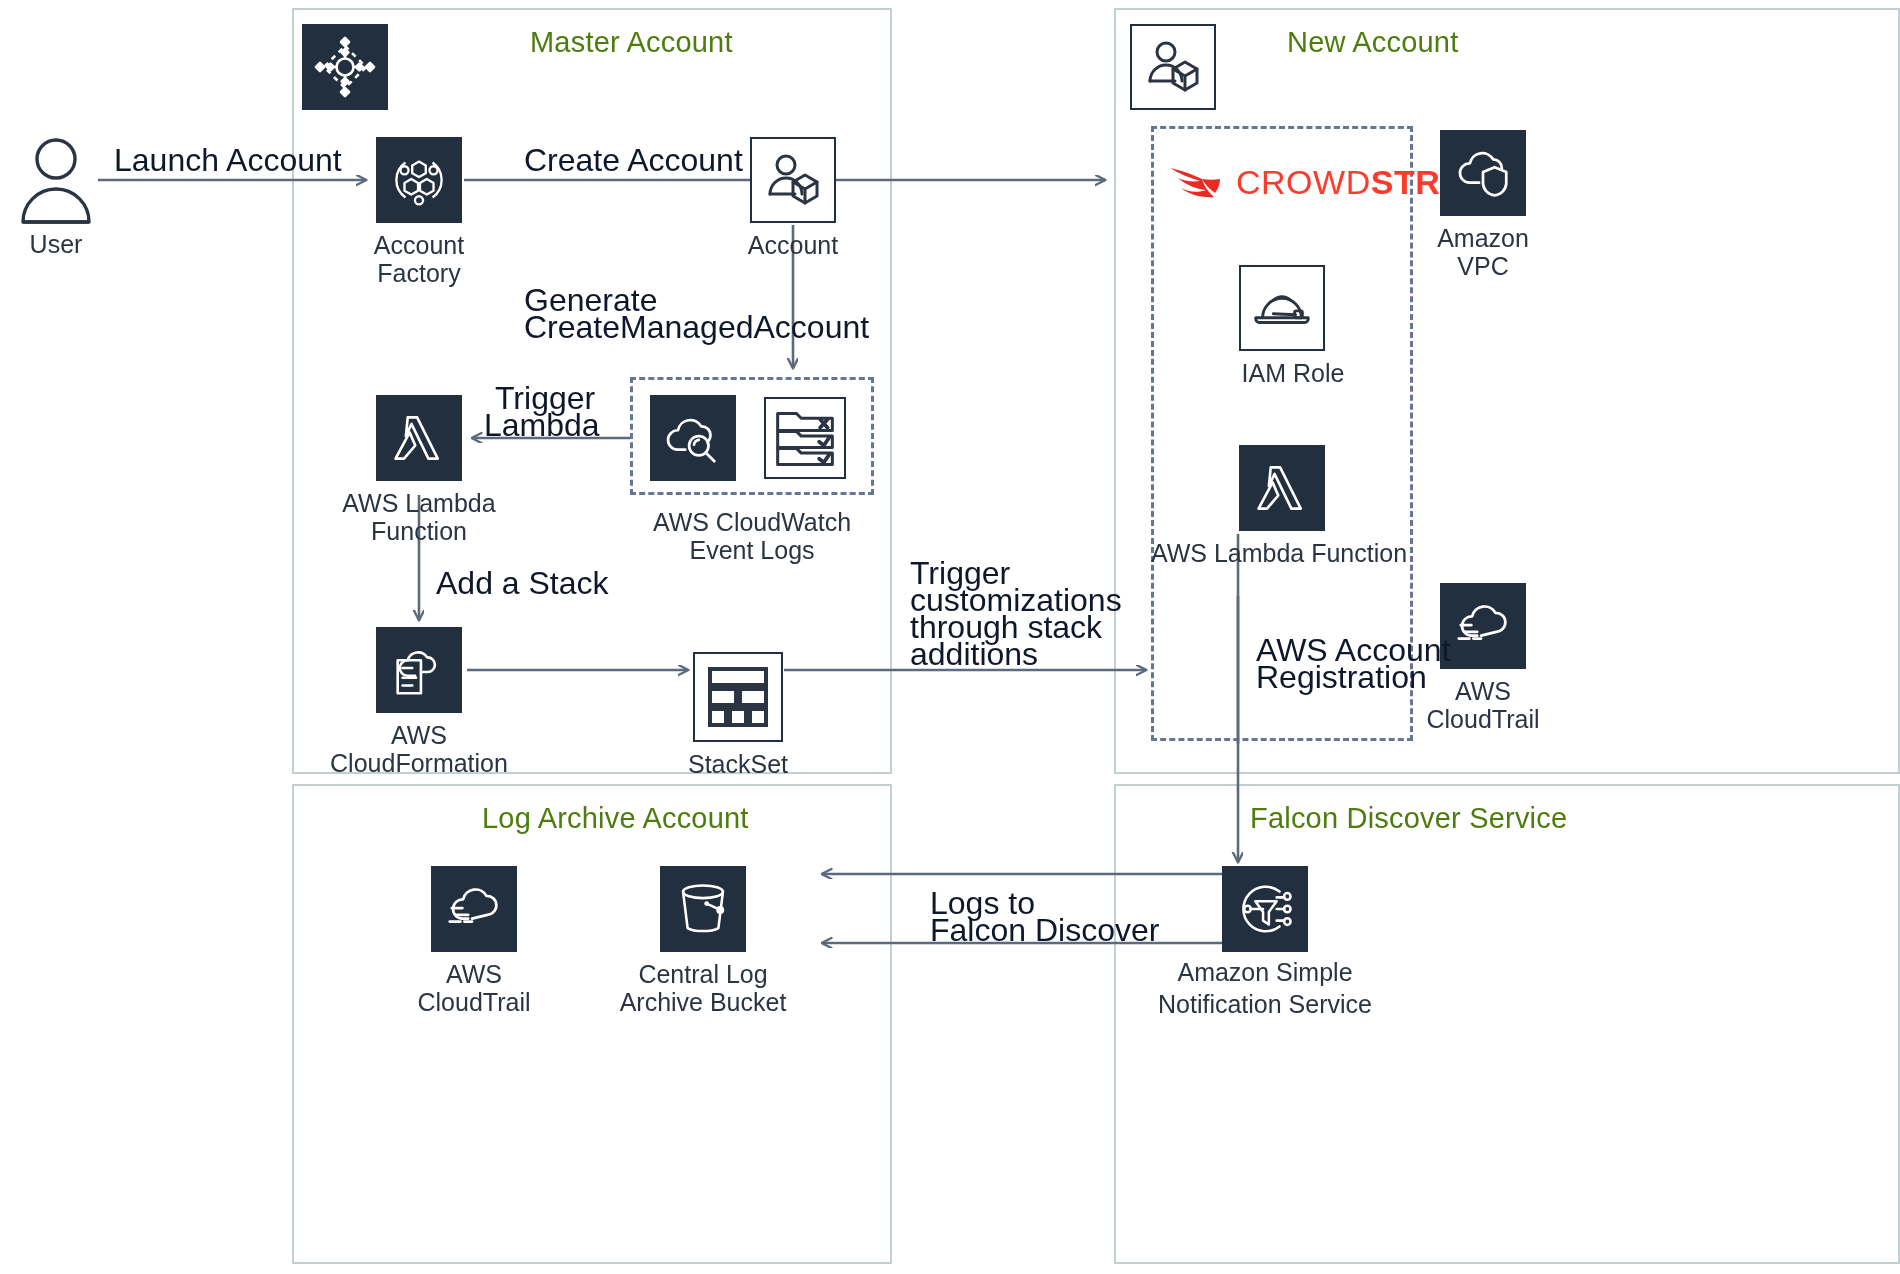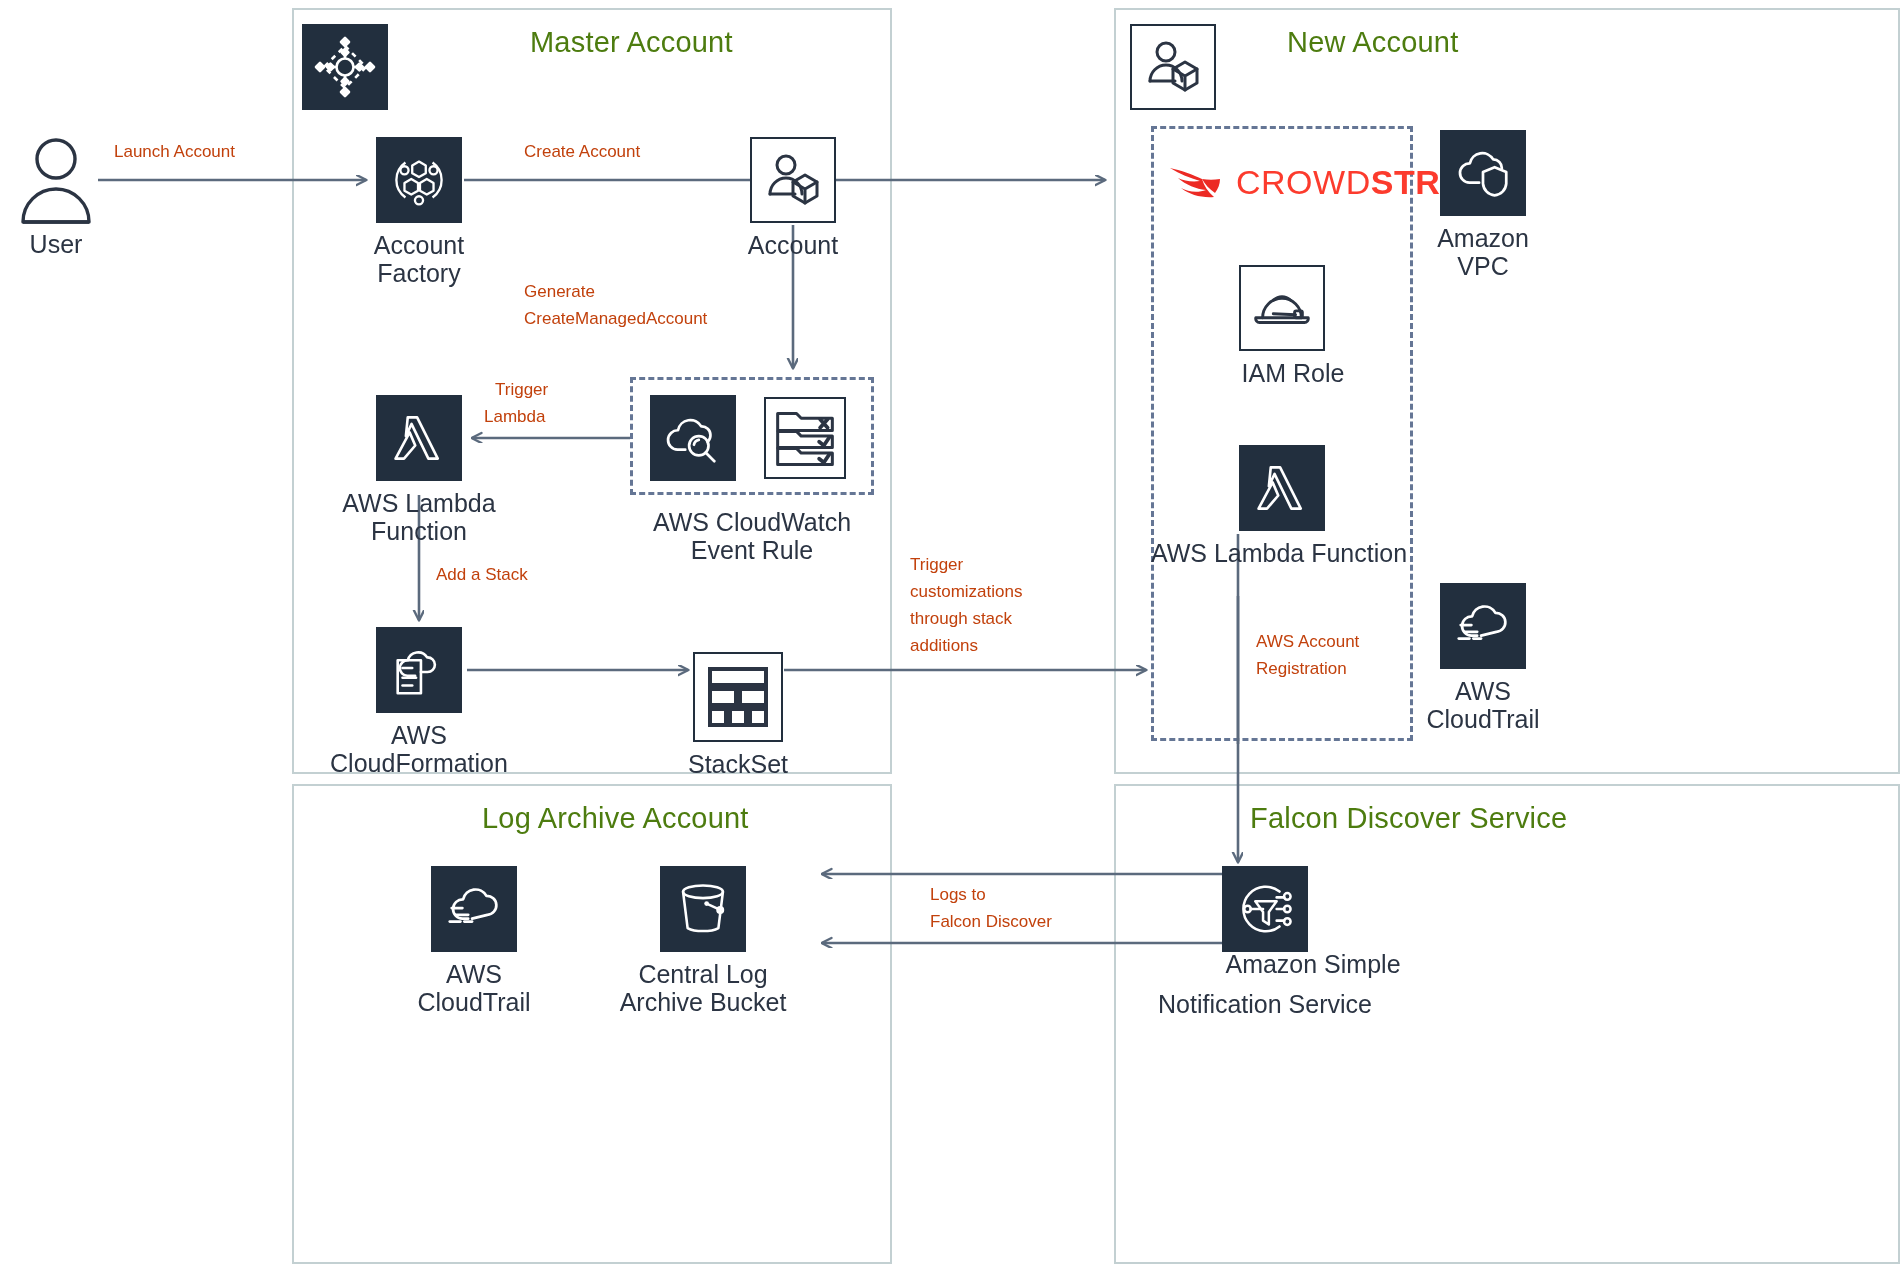--- a/index.html
+++ b/index.html
@@ -27,21 +27,21 @@
   }
   .tile-outline{
     width:86px;height:86px;background:#ffffff;border:2.5px solid #222f3e;
     display:flex;align-items:center;justify-content:center;box-sizing:border-box;
   }
   .caption{
     position:absolute;left:50%;transform:translateX(-50%);
     text-align:center;font-size:25px;line-height:1.12;color:#2b3443;white-space:nowrap;
   }
   .lbl{
-    position:absolute;font-size:17px;line-height:1.18;color:#c2410c;white-space:pre;
+    position:absolute;font-size:32px;line-height:1.18;color:#0f172a;white-space:pre;
   }
   .crowdstrike{
     position:absolute;display:flex;align-items:center;gap:12px;
   }
   .cs-text{font-size:34px;letter-spacing:.5px;color:#fc3b2d;font-family:"Liberation Sans", sans-serif;}
   .cs-text b{font-weight:bold;}
   .cs-text span{font-weight:400;}
 </style>
 </head>
 <body>
@@ -194,21 +194,21 @@
         <g stroke="#2b3443" stroke-width="4" stroke-linecap="round" fill="none">
           <path d="M51 12 L59 21 M59 12 L51 21"></path>
           <path d="M50 36 L55 40 L61 31"></path>
           <path d="M50 54 L55 58 L61 49"></path>
         </g>
       </svg>
     </div>
   </div>
   <div class="node" style="left:752px;top:508px;width:0;">
     <div class="caption" style="top:0;">AWS CloudWatch</div>
-    <div class="caption" style="top:28px;">Event Rule</div>
+    <div class="caption" style="top:28px;">Event Logs</div>
   </div>
 
   <div class="node" style="left:376px;top:627px;width:86px;">
     <div class="tile">
       <svg width="62" height="62" viewBox="0 0 64 64">
         <g fill="none" stroke="#ffffff" stroke-width="2.7" stroke-linejoin="round" stroke-linecap="round">
           <path d="M10 22 L34 22 L34 56 L10 56 Z"></path>
           <path d="M28 38 L20 38 a8 8 0 0 1 0.4 -16 a11 11 0 0 1 20 -3 a7.5 7.5 0 0 1 8 7.5 a7.5 7.5 0 0 1 -7.5 7.5 L34 34"></path>
           <line x1="15" y1="30" x2="25" y2="30"></line>
           <line x1="15" y1="40" x2="29" y2="40"></line>
@@ -358,21 +358,21 @@
           <line x1="44" y1="32" x2="52" y2="32"></line>
           <line x1="44" y1="20" x2="52" y2="20"></line>
           <line x1="44" y1="44" x2="52" y2="44"></line>
           <circle cx="14" cy="32" r="3.4"></circle>
           <circle cx="55" cy="32" r="3.4"></circle>
           <circle cx="55" cy="19" r="3.4"></circle>
           <circle cx="55" cy="45" r="3.4"></circle>
         </g>
       </svg>
     </div>
-    <div class="caption" style="top:84px;margin-left:48px;">Amazon Simple</div>
+    <div class="caption" style="top:92px;">Amazon Simple</div>
     <div class="caption" style="top:124px;">Notification Service</div>
   </div>
 
   <div class="lbl" style="left:114px;top:142px;">Launch Account</div>
 
   <div class="lbl" style="left:524px;top:142px;">Create Account</div>
 
   <div class="lbl" style="left:524px;top:282px;">Generate</div>
   <div class="lbl" style="left:524px;top:309px;">CreateManagedAccount</div>
 

